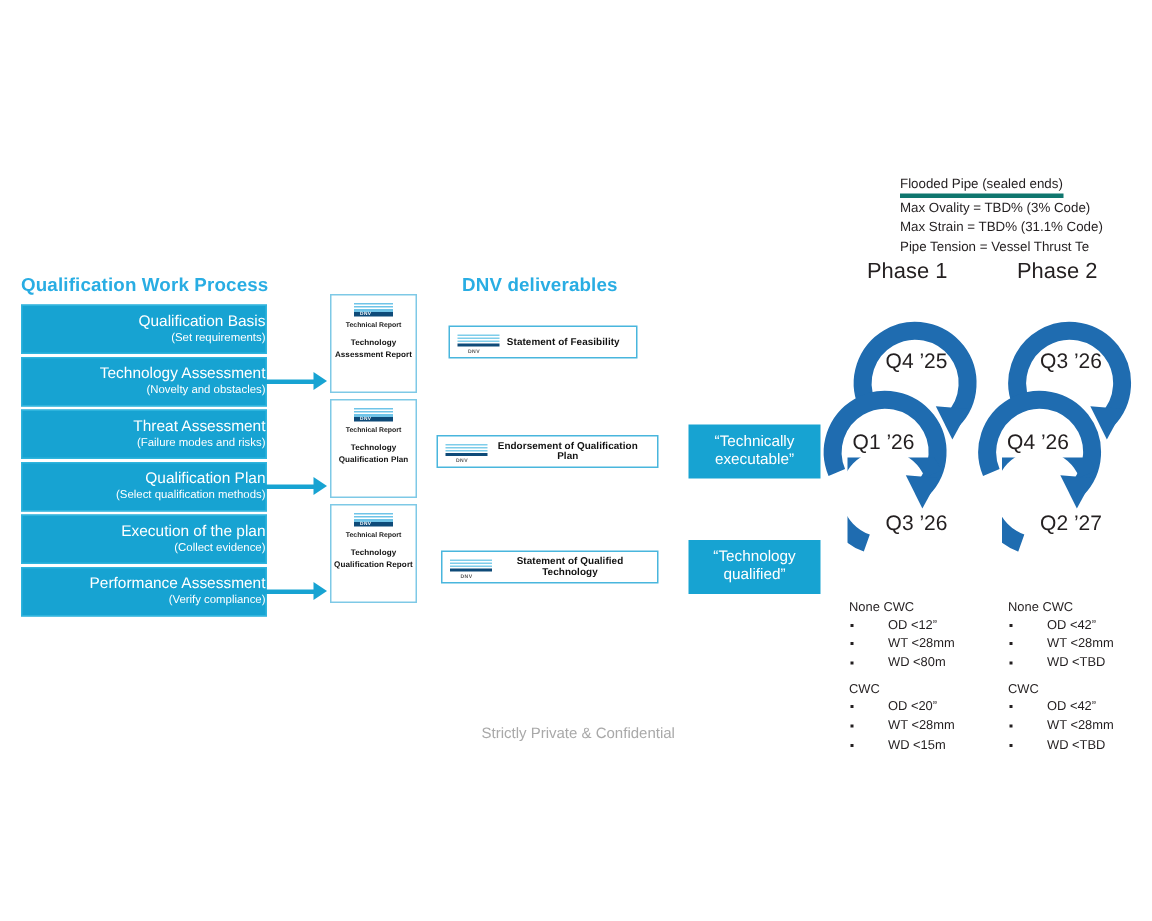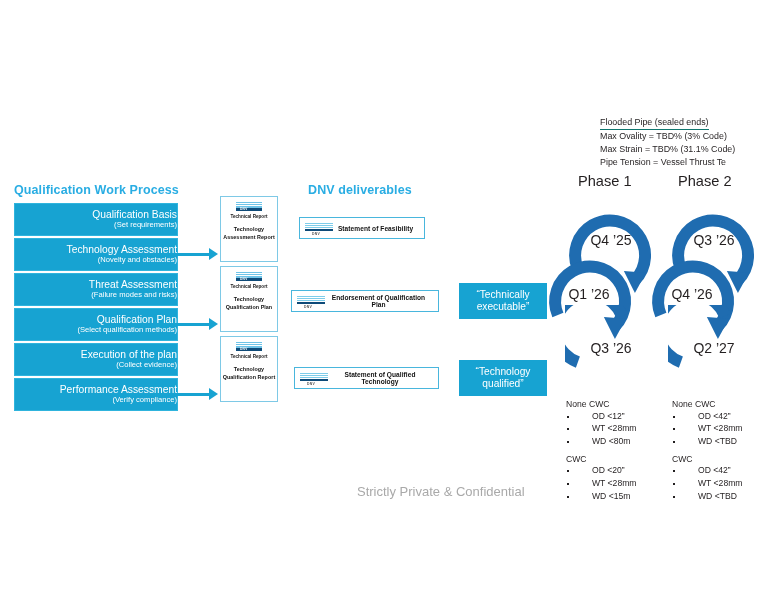--- a/index.html
+++ b/index.html
@@ -110,25 +110,25 @@
   .spec li:before{
     content:"";position:absolute;left:1px;top:4px;
     width:2px;height:2px;background:#231f20;
   }
 
   
   .note{
     position:absolute;font-size:8.9px;color:#231f20;line-height:1.45;
     white-space:nowrap;
   }
-  .note .u{border-bottom:1px solid #0f766e;display:inline-block;padding-bottom:.5px;}
+  .note .u{border-bottom:3px solid #0f766e;display:inline-block;padding-bottom:.5px;}
 
   
   .footer{
-    position:absolute;font-size:13px;color:#a9a9a9;white-space:nowrap;margin-left:36px;
+    position:absolute;font-size:10px;color:#a9a9a9;white-space:nowrap;
   }
 </style>
 </head>
 <body>
 
 <div class="stage">
 
   <div class="note" style="left:600px;top:116px;">
     <div><span class="u">Flooded Pipe (sealed ends)</span></div>
     <div>Max Ovality = TBD% (3% Code)</div>

